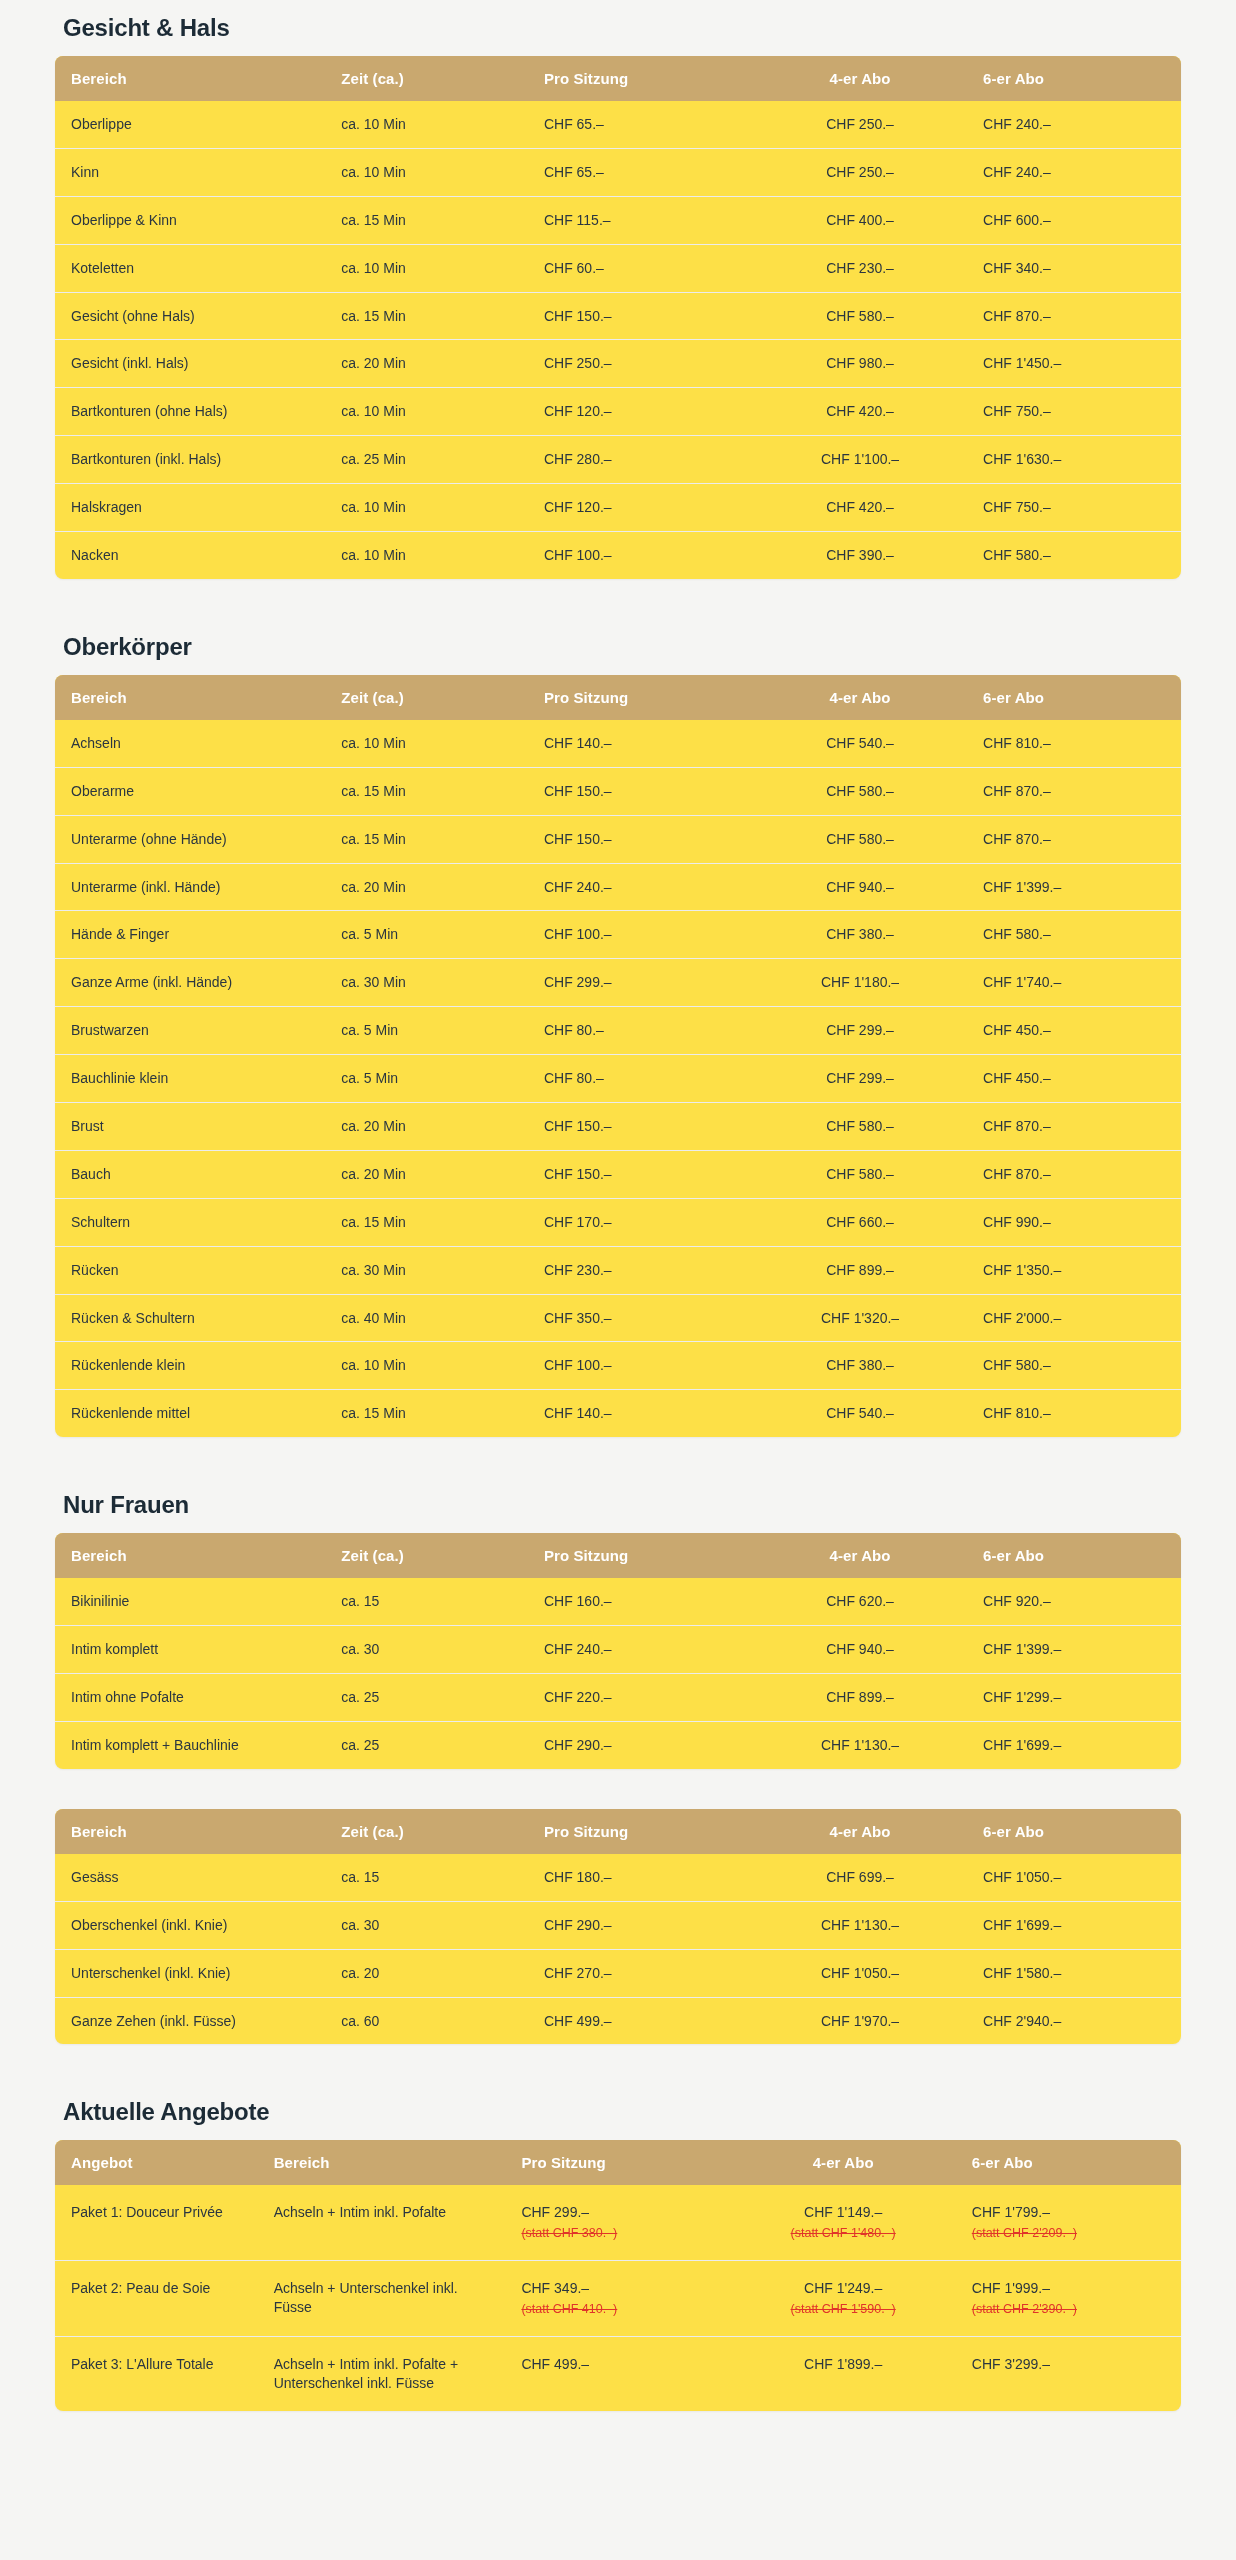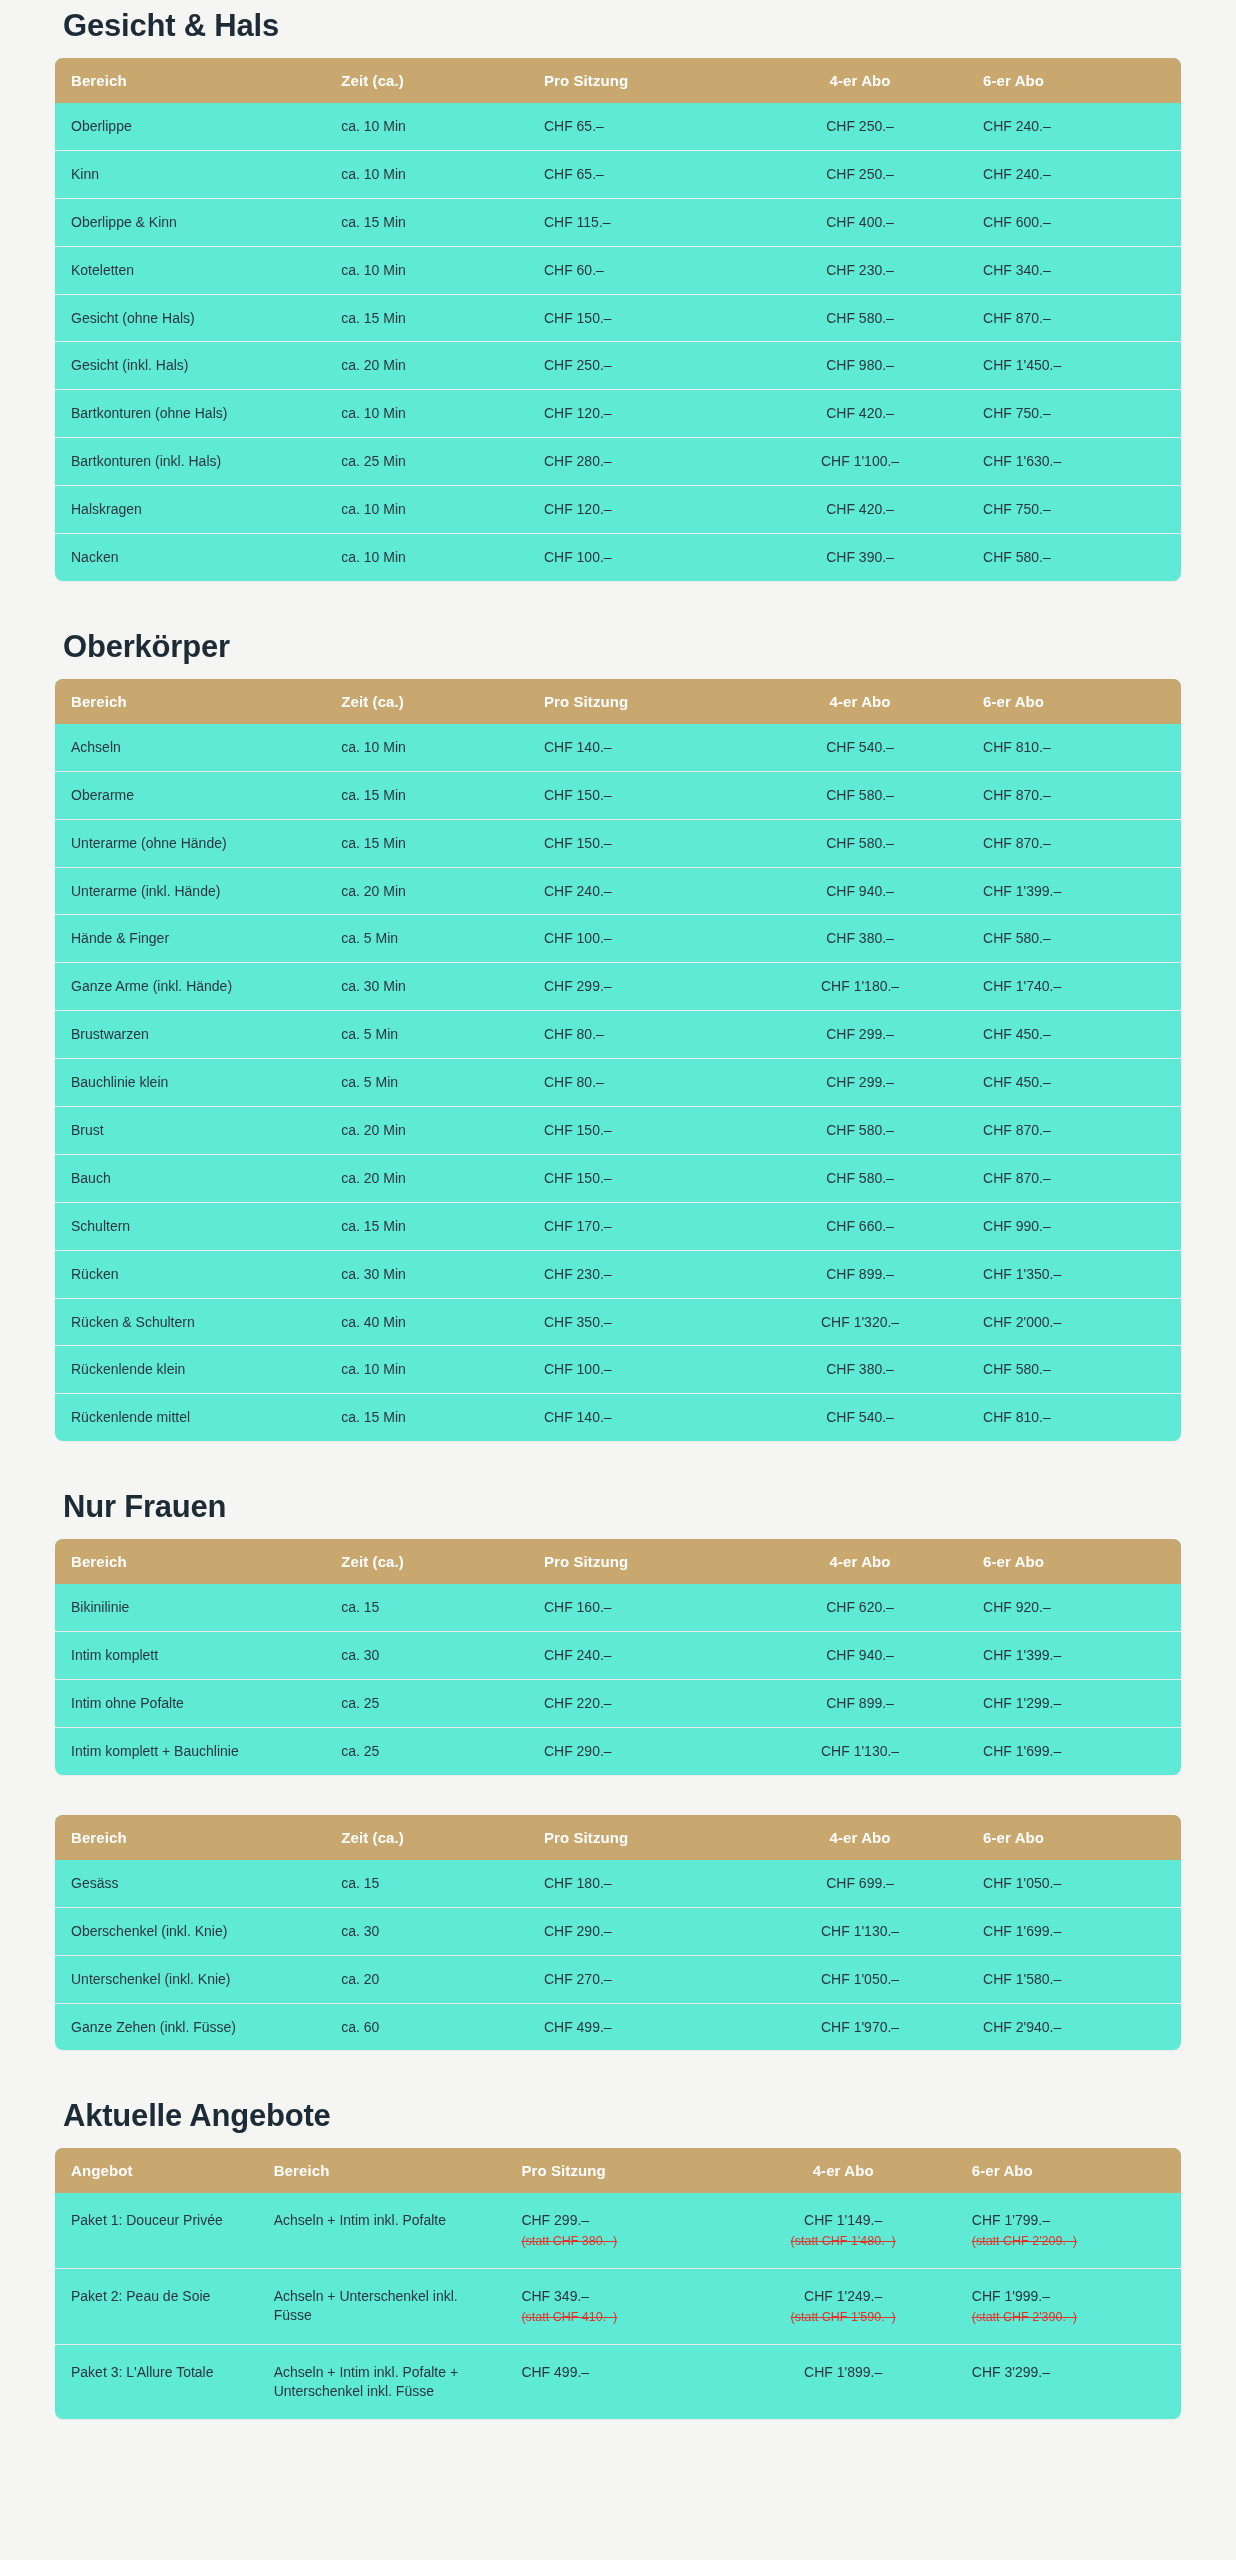--- a/index.html
+++ b/index.html
@@ -15,29 +15,29 @@
   }
   .page {
     width: 1236px;
     padding: 0 0 40px 0;
   }
   .section {
     margin: 0 0 40px 0;
     padding: 0 55px 0 55px;
   }
   .section-title {
-    font-size: 31px;
+    font-size: 24px;
     font-weight: 700;
     letter-spacing: -0.2px;
     color: #1c2b36;
     margin: 0 0 14px 8px;
-    padding-top: 8px;
+    padding-top: 14px;
   }
   .card {
-    background: #5eead4;
+    background: #fde047;
     border-radius: 8px;
     overflow: hidden;
     box-shadow: 0 1px 2px rgba(0,0,0,0.05);
   }
   table {
     width: 100%;
     border-collapse: collapse;
     table-layout: fixed;
   }
   thead th {

